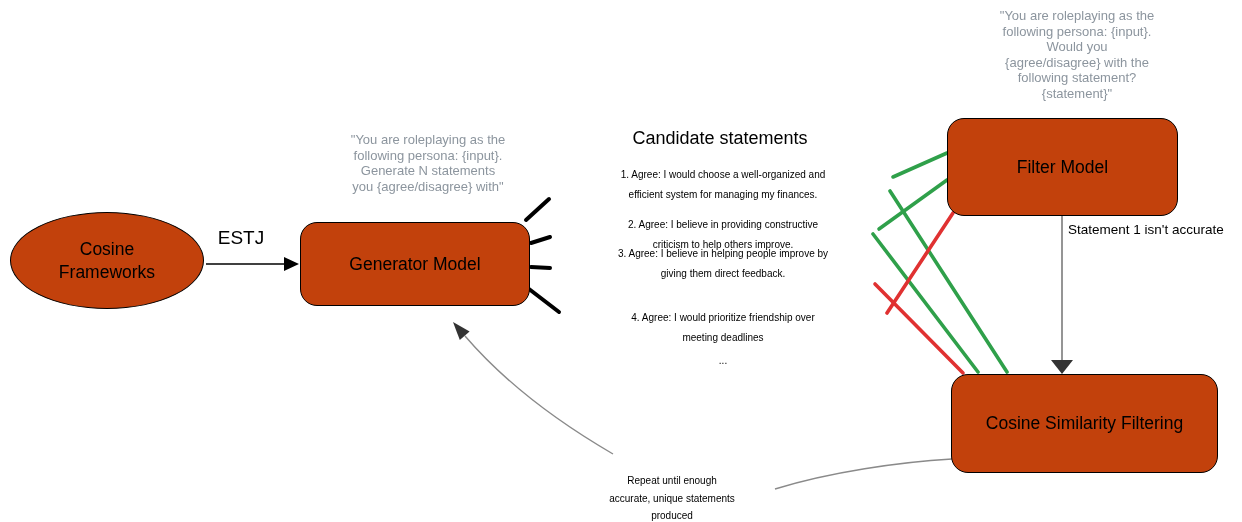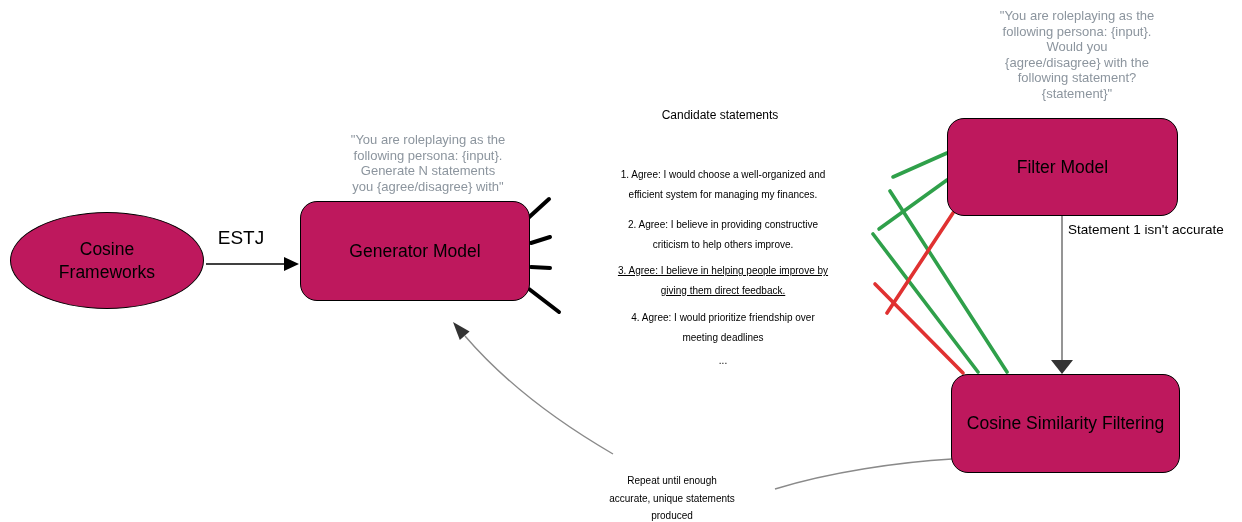--- a/index.html
+++ b/index.html
@@ -2,21 +2,21 @@
 <html style="--accept_green: #2fa04a; --reject_red: #e03131; --prompt_gray: #8c959e; --connector_gray: #8a8a8a;"><head>
 <meta charset="utf-8">
 <style>
   html,body{margin:0;padding:0;background:#fff;}
   #canvas{
     position:relative;width:1242px;height:522px;background:#ffffff;
     font-family:"Liberation Sans", sans-serif;color:#000;overflow:hidden;
   }
   .abs{position:absolute;}
   .node{
-    position:absolute;border:1.5px solid #000;background:#be185d;
+    position:absolute;border:1.5px solid #000;background:#c2410c;
     display:flex;align-items:center;justify-content:center;
     text-align:center;font-size:17.5px;box-sizing:border-box;
   }
   .rounded{border-radius:17px;}
   .ellipse{border-radius:50%;white-space:pre-line;line-height:1.28;}
   .prompt{
     position:absolute;color:var(--prompt_gray,#8c959e);font-size:13px;
     line-height:15.5px;text-align:center;white-space:pre-line;
   }
   .stmt{
@@ -63,51 +63,51 @@
     <polygon points="453,322 459.8,340 469.6,331.4" class="head-dark"></polygon>
 
     <path d="M775,489 C830,472 900,462 952,459" class="gray-line"></path>
   </svg>
 
   <div class="node ellipse" style="left:10px;top:212px;width:194px;height:97px;">
     <span>Cosine
 Frameworks</span>
   </div>
 
-  <div class="node rounded" style="left:300px;top:201px;width:230px;height:100px;">
+  <div class="node rounded" style="left:300px;top:222px;width:230px;height:84px;">
     <span>Generator Model</span>
   </div>
 
   <div class="node rounded" style="left:947px;top:118px;width:231px;height:98px;">
     <span>Filter Model</span>
   </div>
 
-  <div class="node rounded" style="left:951px;top:374px;width:229px;height:99px;">
+  <div class="node rounded" style="left:951px;top:374px;width:267px;height:99px;">
     <span>Cosine Similarity Filtering</span>
   </div>
 
   <div class="prompt" style="left:318px;top:132px;width:220px;">"You are roleplaying as the
 following persona: {input}.
 Generate N statements
 you {agree/disagree} with"</div>
 
   <div class="prompt" style="left:972px;top:8px;width:210px;">"You are roleplaying as the
 following persona: {input}.
 Would you
 {agree/disagree} with the
 following statement?
 {statement}"</div>
 
-  <div class="abs" style="left:595px;top:108px;width:250px;text-align:center;font-size:12px;">Candidate statements</div>
+  <div class="abs" style="left:595px;top:128px;width:250px;text-align:center;font-size:18px;">Candidate statements</div>
 
   <div class="stmt" style="top:165px;">1. Agree: I would choose a well-organized and
 efficient system for managing my finances.</div>
   <div class="stmt" style="top:215px;">2. Agree: I believe in providing constructive
 criticism to help others improve.</div>
-  <div class="stmt" style="top:261px;text-decoration:underline;">3. Agree: I believe in helping people improve by
+  <div class="stmt" style="top:244px;">3. Agree: I believe in helping people improve by
 giving them direct feedback.</div>
   <div class="stmt" style="top:308px;">4. Agree: I would prioritize friendship over
 meeting deadlines</div>
   <div class="stmt" style="top:351px;">...</div>
 
   <div class="note" style="left:210px;top:227px;width:62px;text-align:center;font-size:19px;">ESTJ</div>
 
   <div class="note" style="left:1068px;top:222px;white-space:nowrap;">Statement 1 isn't accurate</div>
 
 

